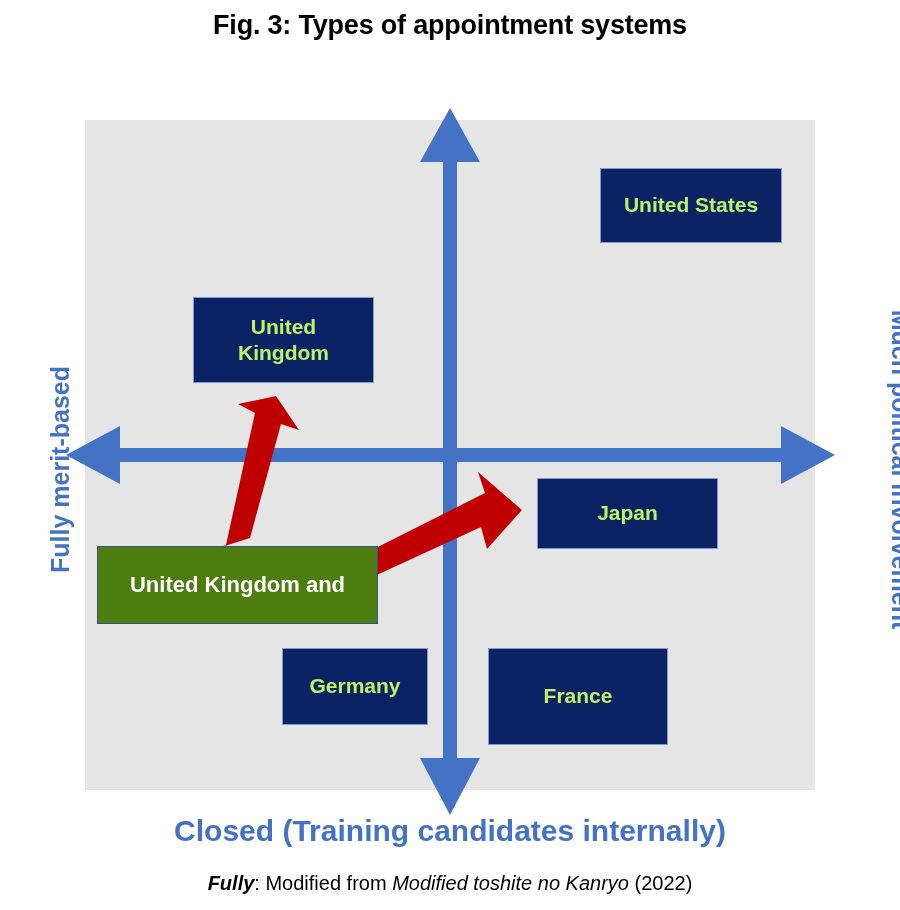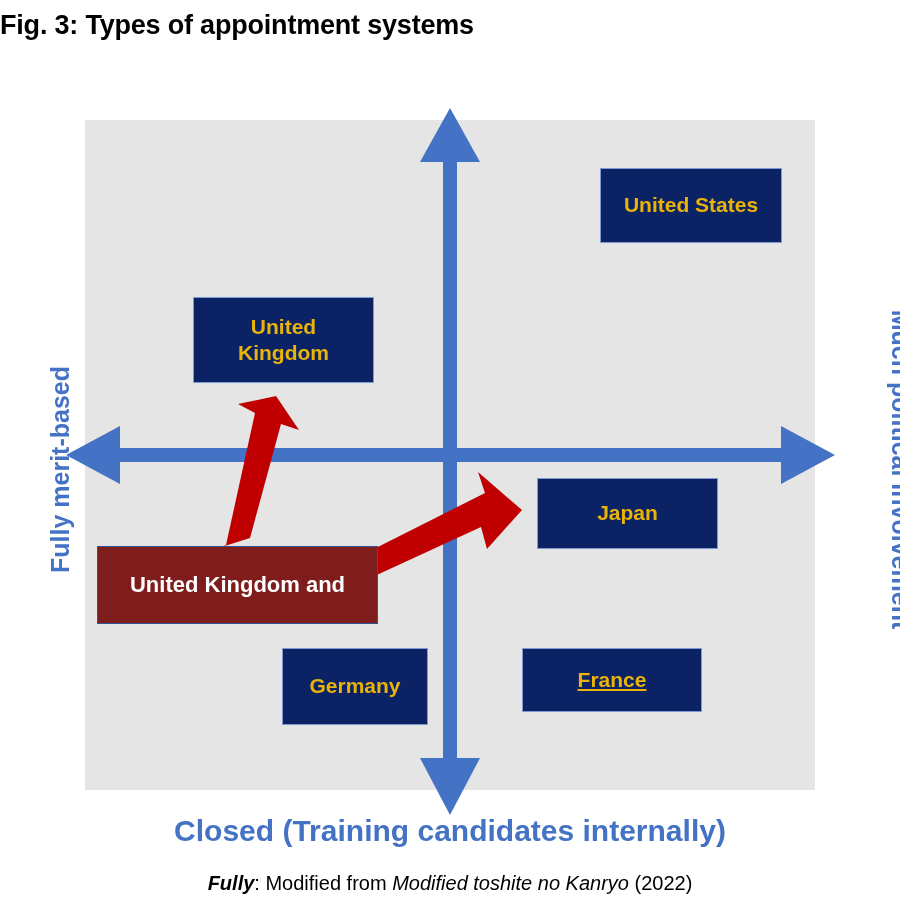--- a/index.html
+++ b/index.html
@@ -21,21 +21,21 @@
     width: 900px;
     height: 910px;
   }
 
   
   .title {
     position: absolute;
     left: 0;
     top: 10px;
     width: 900px;
-    text-align: left;
+    text-align: center;
     font-size: 27px;
     font-weight: bold;
     color: #000000;
     letter-spacing: -0.2px;
   }
 
   
   .panel {
     position: absolute;
     left: 85px;
@@ -92,44 +92,44 @@
     width: 900px;
     height: 910px;
     pointer-events: none;
   }
 
   
   .country-box {
     position: absolute;
     background: #0b2265;
     border: 1px solid #7f9cd0;
-    color: #eab308;
+    color: #bef264;
     font-weight: bold;
     font-size: 21px;
     display: flex;
     align-items: center;
     justify-content: center;
     text-align: center;
     line-height: 1.25;
     box-sizing: border-box;
   }
   .box-us { left: 600px; top: 168px; width: 182px; height: 75px; }
   .box-uk { left: 193px; top: 297px; width: 181px; height: 86px; }
   .box-jp { left: 537px; top: 478px; width: 181px; height: 71px; }
   .box-de { left: 282px; top: 648px; width: 146px; height: 77px; }
-  .box-fr { left: 522px; top: 648px; width: 180px; height: 64px; text-decoration: underline; }
+  .box-fr { left: 488px; top: 648px; width: 180px; height: 97px; }
 
   
   .callout {
     position: absolute;
     left: 97px;
     top: 546px;
     width: 281px;
     height: 78px;
-    background: #7f1d1d;
+    background: #4d7c0f;
     border: 1px solid #2f5597;
     color: #ffffff;
     font-weight: bold;
     font-size: 22px;
     display: flex;
     align-items: center;
     justify-content: center;
     text-align: center;
     line-height: 1.3;
     box-sizing: border-box;

